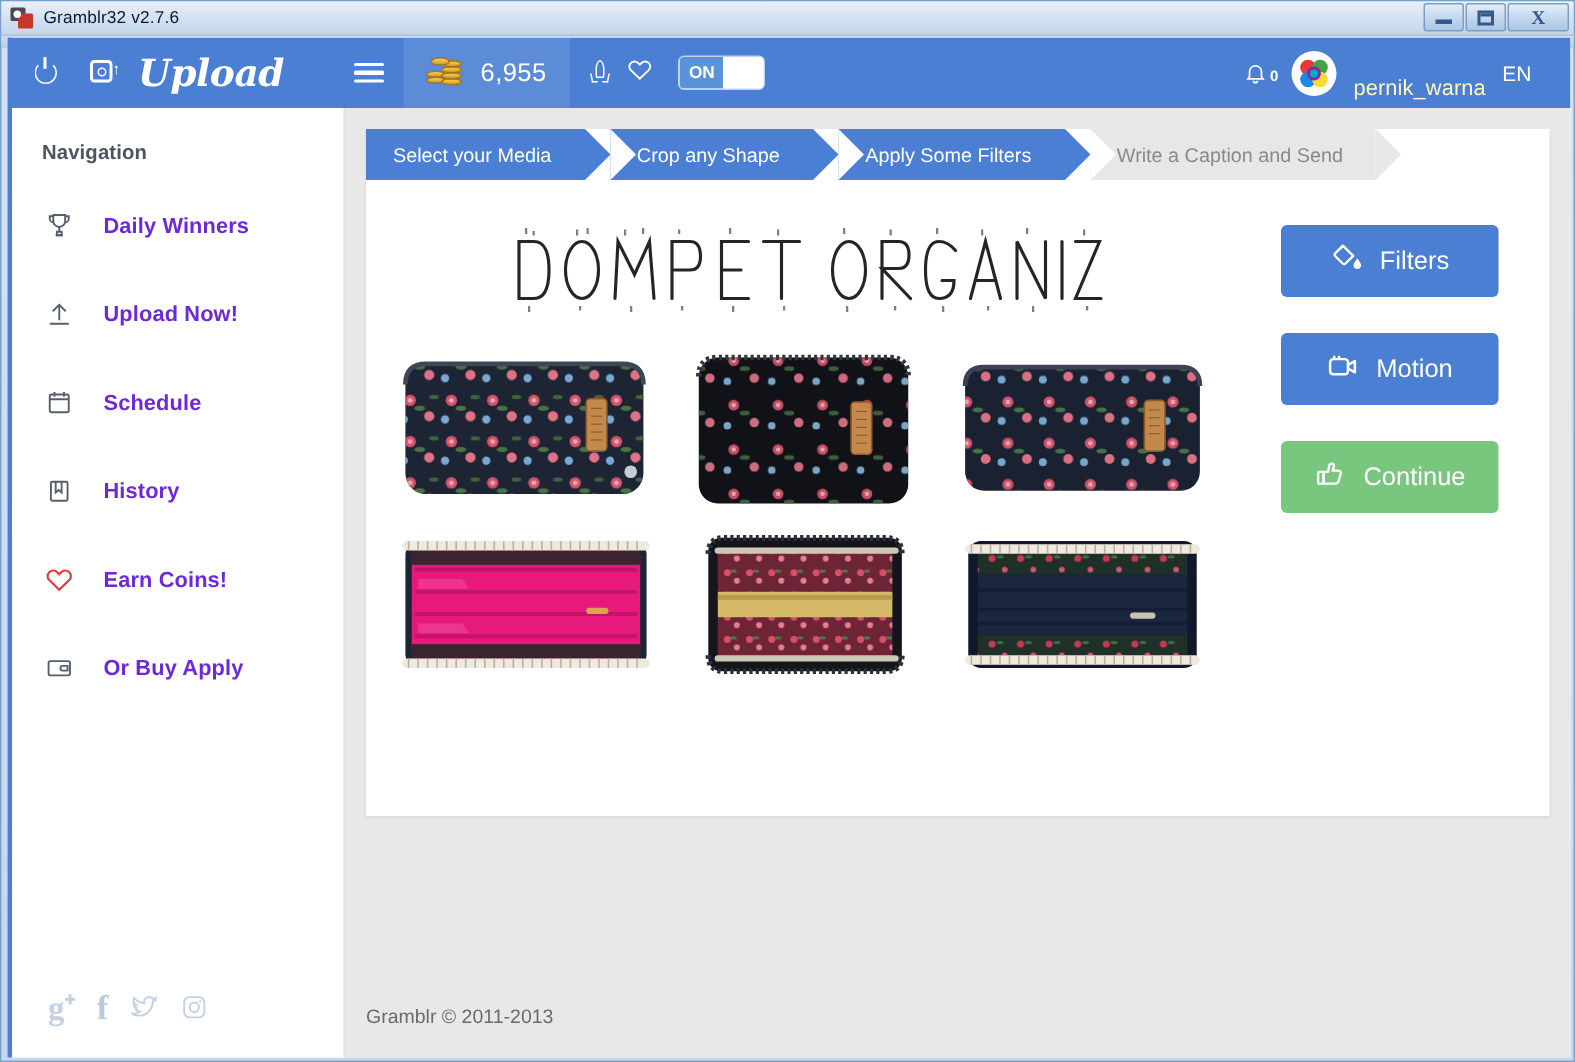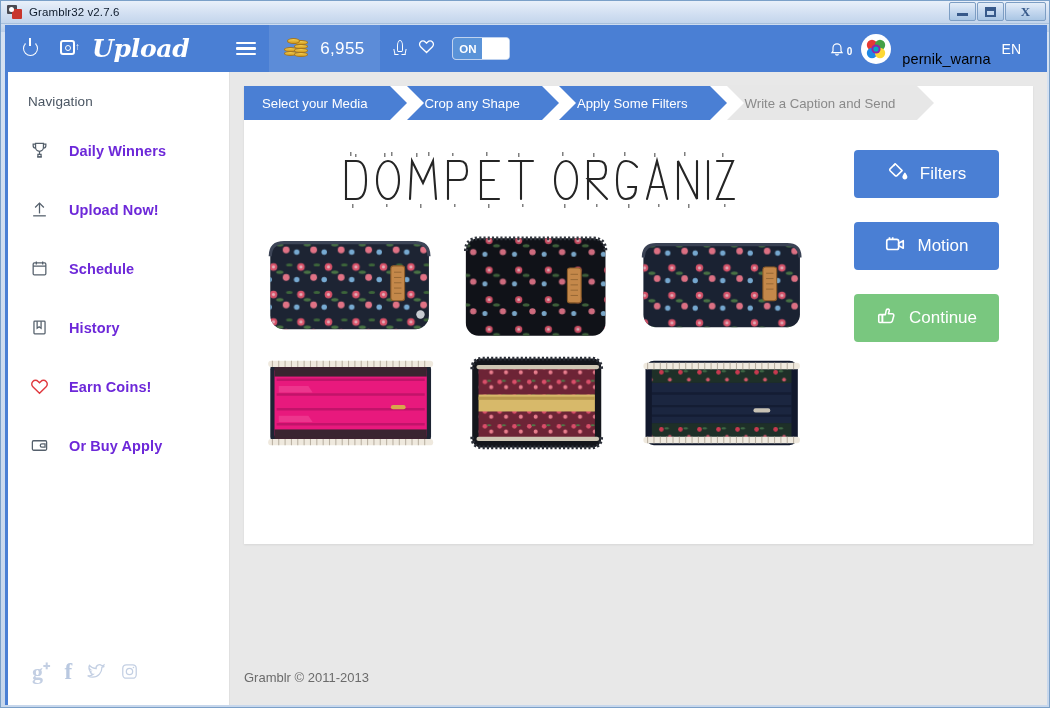--- a/index.html
+++ b/index.html
@@ -145,35 +145,35 @@
   .bell-badge {
     position:absolute; right: 9px; top: 6px;
     font-size: 10px; color:#fff; font-weight:700;
   }
   .user-zone { display:flex; align-items:center; gap: 11px; padding-right: 20px; }
   .avatar {
     width: 30px; height: 30px; border-radius: 50%;
     background: #ffffff; overflow: hidden; position: relative;
     display:flex; align-items:center; justify-content:center;
   }
-  .username { font-size: 14.5px; color:#000000; letter-spacing:.1px;margin-top:21px;}
+  .username { font-size: 14.5px; color:#fef9c3; letter-spacing:.1px;margin-top:21px;}
   .lang { font-size: 14px; color:#fff; padding-right: 6px; }
 
   
   .main { flex: 1; display: flex; min-height: 0; }
 
   
   .sidebar {
     width: 222px; flex: none;
     background: #ffffff;
     display: flex; flex-direction: column;
     border-right: 1px solid #e0e0e0;
   }
   .nav-title {
-    font-size: 13.5px; font-weight: 400; color: #4a5562;
+    font-size: 13.5px; font-weight: 700; color: #4a5562;
     padding: 22px 0 0 20px; letter-spacing: .1px;
   }
   .nav-list { margin-top: 12px; }
   .nav-item {
     display: flex; align-items: center;
     height: 59px; padding-left: 20px; gap: 19px;
     cursor: pointer;
   }
   .nav-ico { width: 22px; display:flex; align-items:center; justify-content:center; flex:none;}
   .nav-label { font-size: 14.5px; font-weight: 700; color:#6d28d9; letter-spacing:.1px;}

